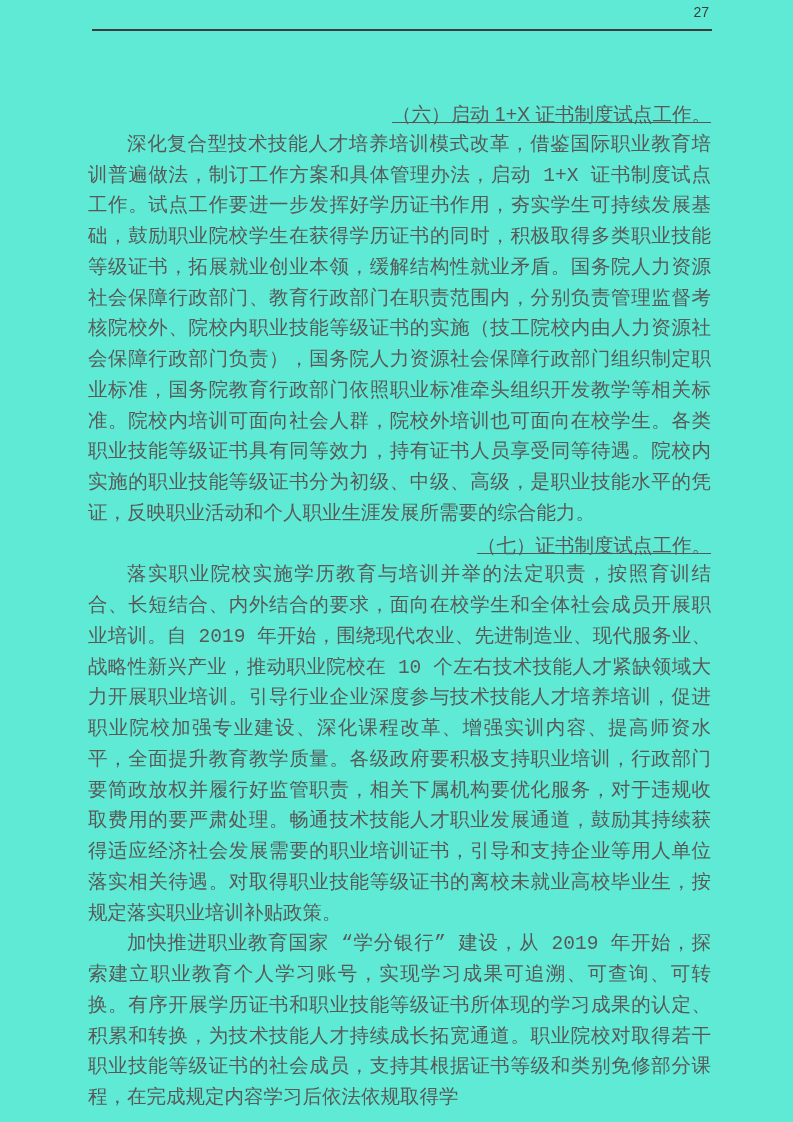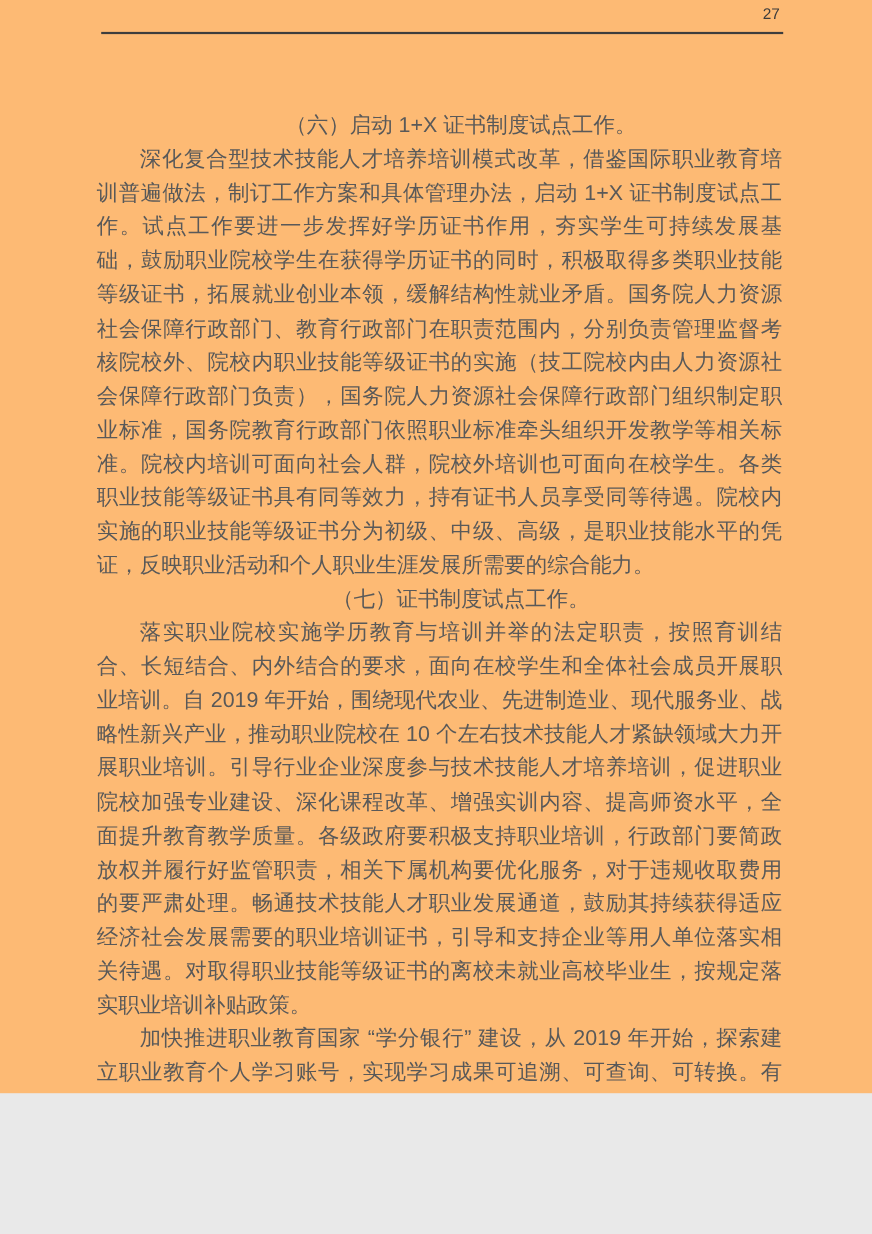--- a/index.html
+++ b/index.html
@@ -1,22 +1,22 @@
 <!DOCTYPE html>
 <html><head>
 <meta charset="utf-8">
 <style>
   * { margin: 0; padding: 0; box-sizing: border-box; }
   html, body { background: #e9e9e9; }
   body { font-family: "Liberation Sans", sans-serif; }
   .page {
     position: relative;
     width: 793px;
-    height: 994px;
-    background: #fdba74;
+    height: 1122px;
+    background: #5eead4;
     overflow: hidden;
   }
   .page-number {
     position: absolute;
     top: 3px;
     right: 84px;
     font-size: 14px;
     line-height: 18px;
     color: #3c3c3c;
   }
@@ -34,25 +34,27 @@
     left: 88px;
     width: 623px;
     font-size: 19.5px;
     line-height: 30.75px;
     color: #595959;
     text-align: justify;
     text-justify: inter-ideograph;
   }
   .section-heading {
     text-indent: 2em;
-    text-align: center;
+    text-align: right;
     white-space: nowrap;
+    text-decoration: underline;
   }
   .section-body {
     text-indent: 2em;
+    font-family: Liberation Mono, monospace;
   }
 </style>
 </head>
 <body>
 
 <div class="page">
 
   <div class="page-number">27</div>
 
   <div class="header-rule"></div>

